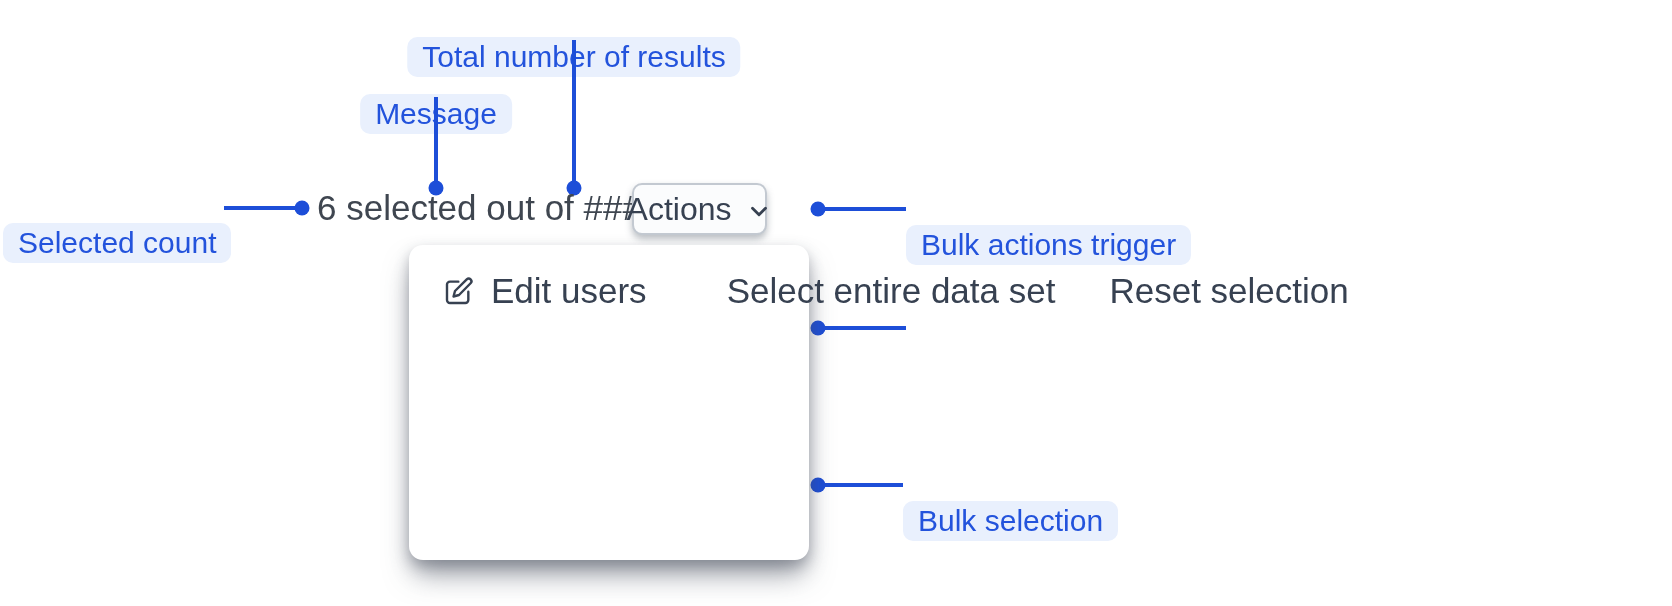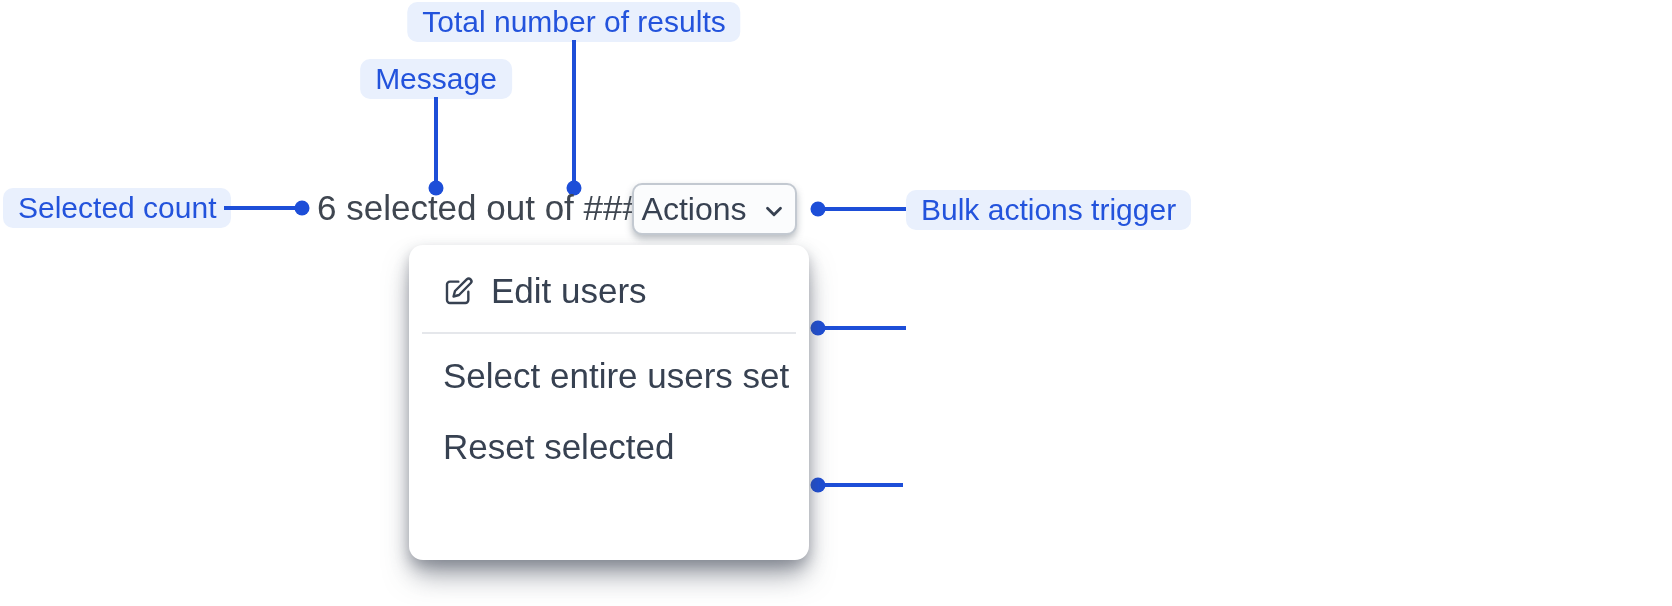--- a/index.html
+++ b/index.html
@@ -27,20 +27,21 @@
   
   .anno {
     position: absolute;
     height: 40px; line-height: 40px;
     padding: 0 15px;
     background: var(--label-bg);
     color: var(--label-text);
     font-size: 30px;
     border-radius: 10px;
     white-space: nowrap;
+    margin-top: 35px;
   }
   .anno.center { transform: translateX(-50%); }
 
   
   .line { position: absolute; background: var(--accent-blue); }
   .line.h { height: 4px; }
   .line.v { width: 4px; }
   .dot {
     position: absolute; width: 15px; height: 15px;
     border-radius: 50%;
@@ -50,40 +51,40 @@
 
   
   .message {
     position: absolute; left: 317px; top: 209px;
     transform: translateY(-52%);
     font-size: 35px; color: var(--body-text);
     white-space: nowrap;
   }
   .actions-btn {
     position: absolute; left: 632px; top: 183px;
-    width: 165px; height: 52px;
+    width: 135px; height: 52px;
     background: #fbfcfd;
     border: 2px solid var(--button-border);
     border-radius: 10px;
     box-shadow: 0 4px 7px rgba(105,112,125,0.45);
     display: flex; align-items: center; justify-content: center; gap: 15px;
     font-size: 32px; color: var(--menu-text);
     cursor: pointer;
   }
   .actions-btn .chev { display: inline-flex; margin-top: 3px; }
 
   
   .menu-panel {
     position: absolute; left: 409px; top: 245px;
     width: 400px; height: 315px;
     background: var(--panel-bg);
     border-radius: 14px;
     box-shadow: 0 18px 28px -4px rgba(71,78,92,0.55), 0 6px 14px rgba(71,78,92,0.35);
     padding: 10px 0;
-    display: flex; flex-direction: column;
+    display: flex; flex-direction: row;
   }
   .menu-item {
     height: 71px;
     display: flex; align-items: center;
     padding: 0 20px 0 34px;
     font-size: 35px; color: var(--menu-text);
     cursor: pointer; white-space: nowrap;
   }
   .menu-item.danger { color: var(--danger-red); }
   .menu-item .mi-icon {
@@ -100,20 +101,21 @@
 </style>
 </head>
 <body>
 
 <div class="stage">
 
   <div class="anno center" style="left:574px; top:2px;">Total number of results</div>
   <div class="anno center" style="left:436px; top:59px;">Message</div>
   <div class="anno" style="left:906px; top:190px;">Bulk actions trigger</div>
   <div class="anno" style="left:3px; top:188px;">Selected count</div>
+  <div class="anno" style="left:903px; top:466px;">Bulk selection</div>
 
   <div class="line v" style="left:572px; top:40px; height:141px;"></div>
   <div class="dot" style="left:574px; top:188px;"></div>
 
   <div class="line v" style="left:434px; top:97px; height:85px;"></div>
   <div class="dot" style="left:436px; top:188px;"></div>
 
   <div class="line h" style="left:224px; top:206px; width:72px;"></div>
   <div class="dot" style="left:302px; top:208px;"></div>
 
@@ -146,22 +148,22 @@
           <path d="M17.8 3.3a2 2 0 0 1 2.9 2.9L12 15l-4.1 1.1L9 12z"></path>
         </svg>
       </span>
       <span>Edit users</span>
     </div>
 
 
     <div class="menu-divider"></div>
 
     <div class="menu-item">
-      <span>Select entire users set</span>
+      <span>Select entire data set</span>
     </div>
 
     <div class="menu-item">
-      <span>Reset selected</span>
+      <span>Reset selection</span>
     </div>
 
   </div>
 
 </div>
 
 </body></html>

